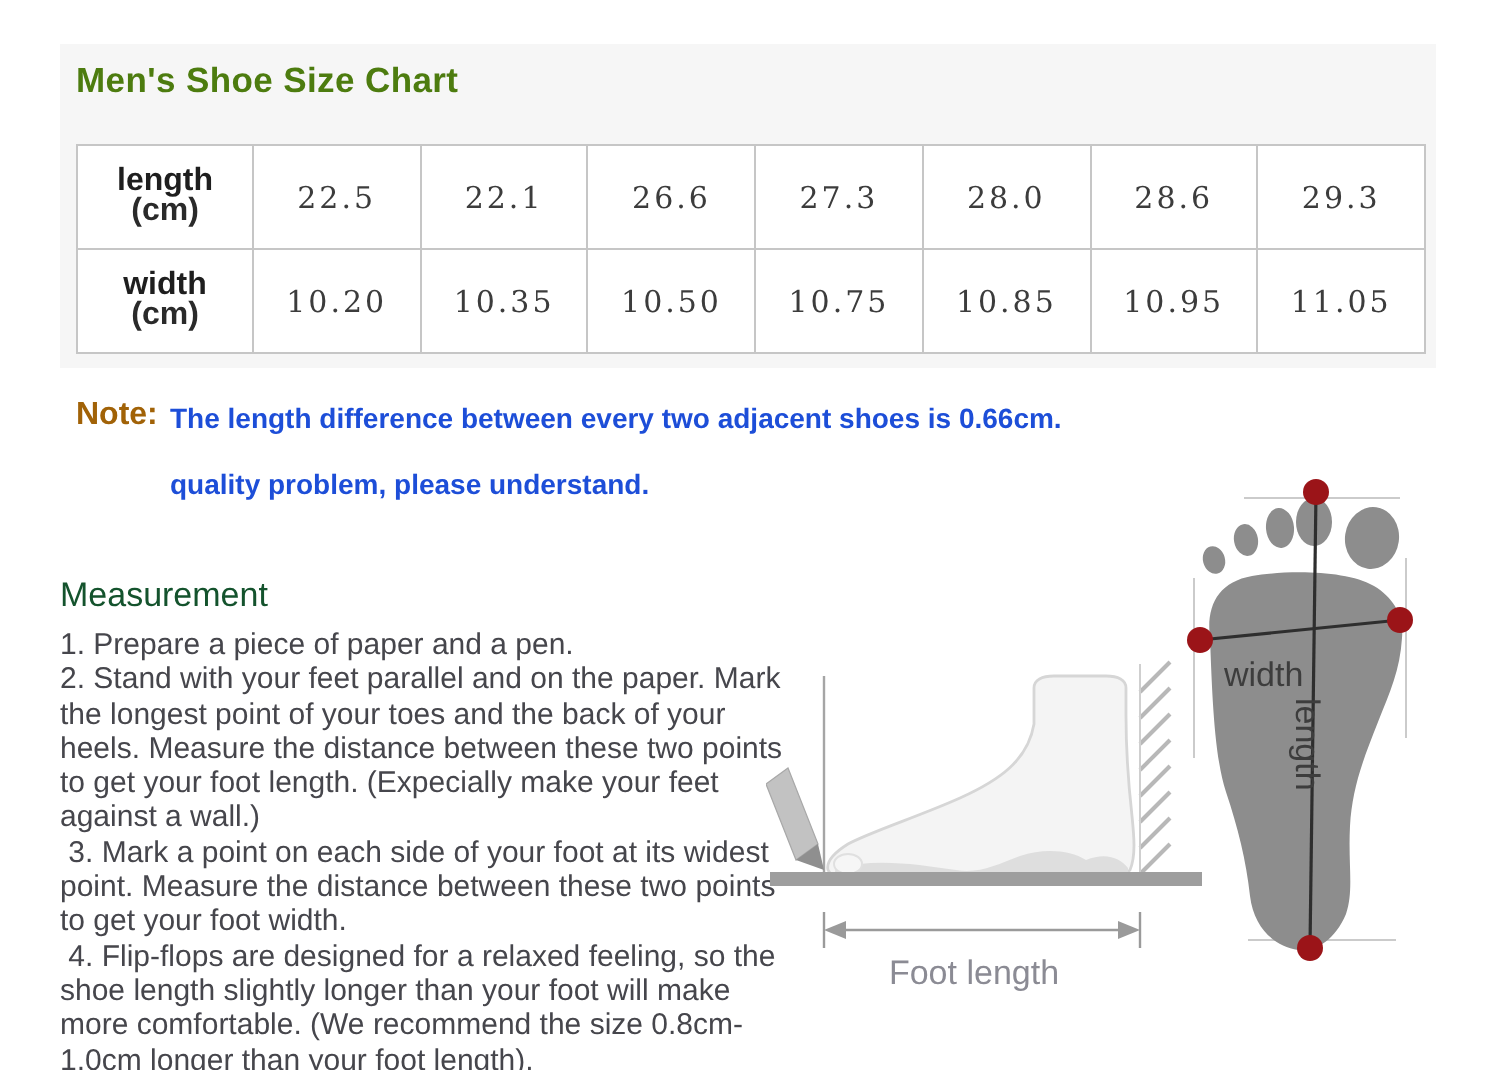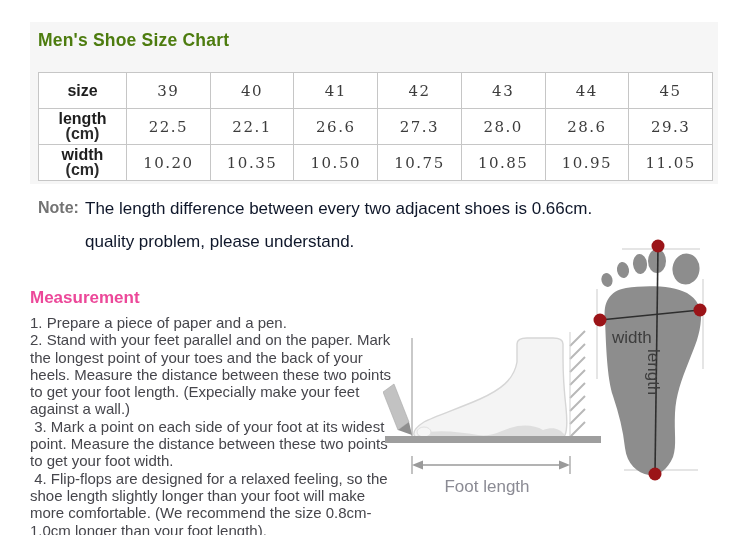--- a/index.html
+++ b/index.html
@@ -8,25 +8,25 @@
   .band{position:absolute;left:30px;top:22px;width:688px;height:162px;background:#f6f6f6;}
   .title{position:absolute;left:38px;top:30px;font-size:17.5px;font-weight:700;color:#4d7c0f;letter-spacing:.2px;}
 
   table.size-table{position:absolute;left:38px;top:72px;width:675px;height:105px;
          border-collapse:collapse;table-layout:fixed;background:#ffffff;}
   .size-table td,.size-table th{border:1px solid #c6c6c6;text-align:center;vertical-align:middle;padding:0;height:35px;}
   .size-table th{font-size:16px;font-weight:700;color:#1e1e1e;}
   .size-table .unit{display:block;font-size:16px;font-weight:700;color:#2a2a2a;margin-top:-3px;}
   .size-table td.num{font-family:"DejaVu Serif",serif;font-size:15px;color:#3c3c3c;letter-spacing:1.5px;}
 
-  .note-label{position:absolute;left:38px;top:199px;font-size:16px;font-weight:700;color:#737373;}
+  .note-label{position:absolute;left:38px;top:199px;font-size:16px;font-weight:700;color:#a16207;}
   .note-lines{position:absolute;left:85px;top:199px;width:620px;}
-  .note-lines p{margin:0 0 13px 0;font-size:17px;line-height:20px;font-weight:400;color:#0f172a;white-space:nowrap;}
+  .note-lines p{margin:0 0 13px 0;font-size:14px;line-height:20px;font-weight:700;color:#1d4ed8;white-space:nowrap;}
 
-  .meas-heading{position:absolute;left:30px;top:288px;font-size:17px;font-weight:700;color:#ec4899;}
+  .meas-heading{position:absolute;left:30px;top:288px;font-size:17px;font-weight:400;color:#14532d;}
   .steps{position:absolute;left:30px;top:314px;width:370px;}
   .steps p{margin:0;font-size:15px;line-height:17.3px;color:#46464c;white-space:pre-wrap;}
 
   .fig{position:absolute;}
   svg text{font-family:"Liberation Sans",sans-serif;}
 </style>
 </head>
 <body>
 
 <div class="stage">
@@ -39,30 +39,20 @@
       <col style="width:88px">
         <col>
         <col>
         <col>
         <col>
         <col>
         <col>
         <col>
     </colgroup>
     <tbody>
-        <tr>
-      <th>size</th>
-      <td class="num">39</td>
-      <td class="num">40</td>
-      <td class="num">41</td>
-      <td class="num">42</td>
-      <td class="num">43</td>
-      <td class="num">44</td>
-      <td class="num">45</td>
-    </tr>
     <tr>
       <th>
         <span>length</span>
         <span class="unit">(cm)</span>
       </th>
       <td class="num">22.5</td>
       <td class="num">22.1</td>
       <td class="num">26.6</td>
       <td class="num">27.3</td>
       <td class="num">28.0</td>

